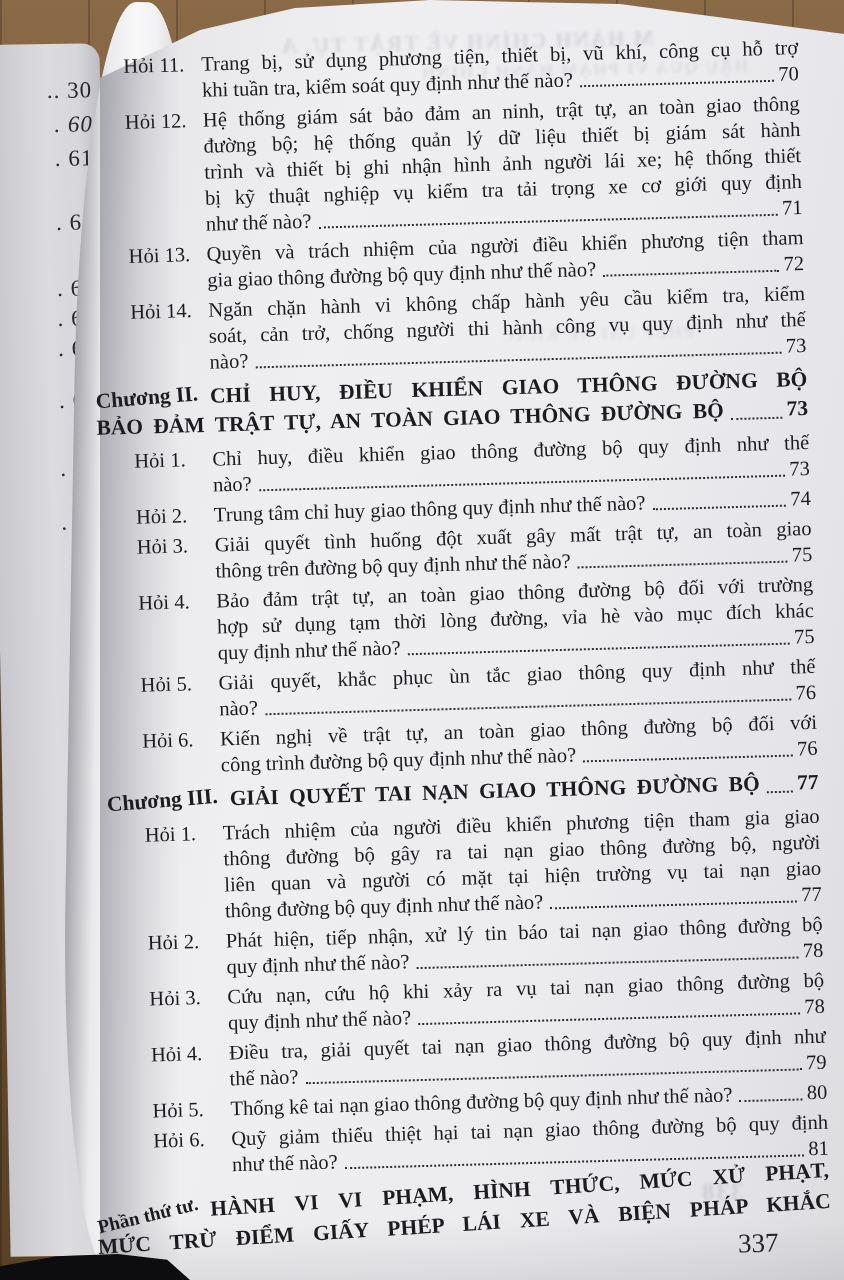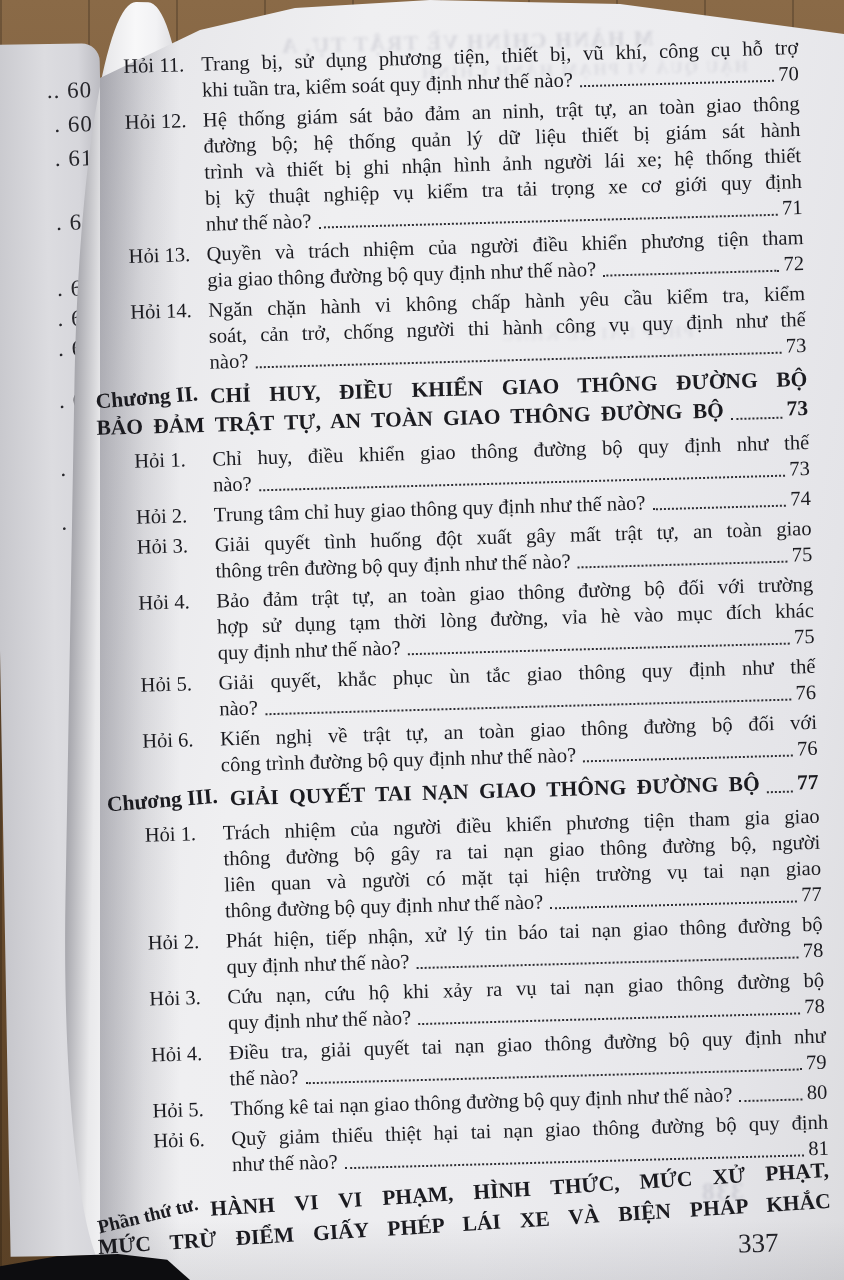--- a/index.html
+++ b/index.html
@@ -64,22 +64,22 @@
   
   .black-corner{position:absolute;left:0;bottom:0;width:190px;height:36px;z-index:6;
     background:#0d0d10;clip-path:polygon(0 62%,30% 34%,62% 28%,88% 44%,100% 100%,0 100%);}
 </style>
 </head>
 <body>
 
 <div class="scene">
   <div class="left-page">
     <div id="margin-col">
-        <div class="mnum" style="top: 34px;">.. 60</div>
-        <div class="mnum" style="top: 68px;">. 60</div>
+        <div class="mnum" style="top: 34px;">.. 30</div>
+        <div class="mnum" style="top: 68px; font-style: italic;">. 60</div>
         <div class="mnum" style="top: 102px;">. 61</div>
         <div class="mnum" style="top: 166px;">. 61</div>
         <div class="mnum" style="top: 232px;">. 61</div>
         <div class="mnum" style="top: 262px;">. 62</div>
         <div class="mnum" style="top: 292px;">. 62</div>
         <div class="mnum" style="top: 344px;">. 63</div>
         <div class="mnum" style="top: 412px;">. 64</div>
         <div class="mnum" style="top: 466px;">. 65</div>
         <div class="mnum b" style="top: 556px;">66</div>
         <div class="mnum b" style="top: 616px;">66</div>

